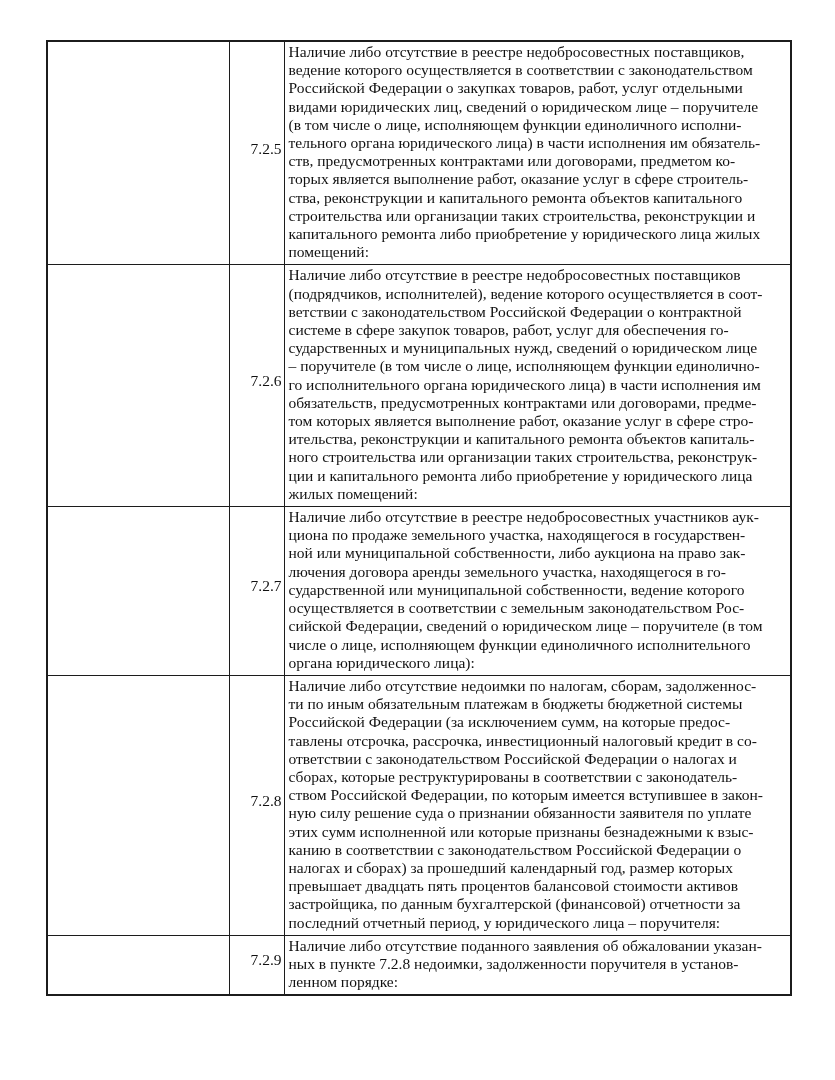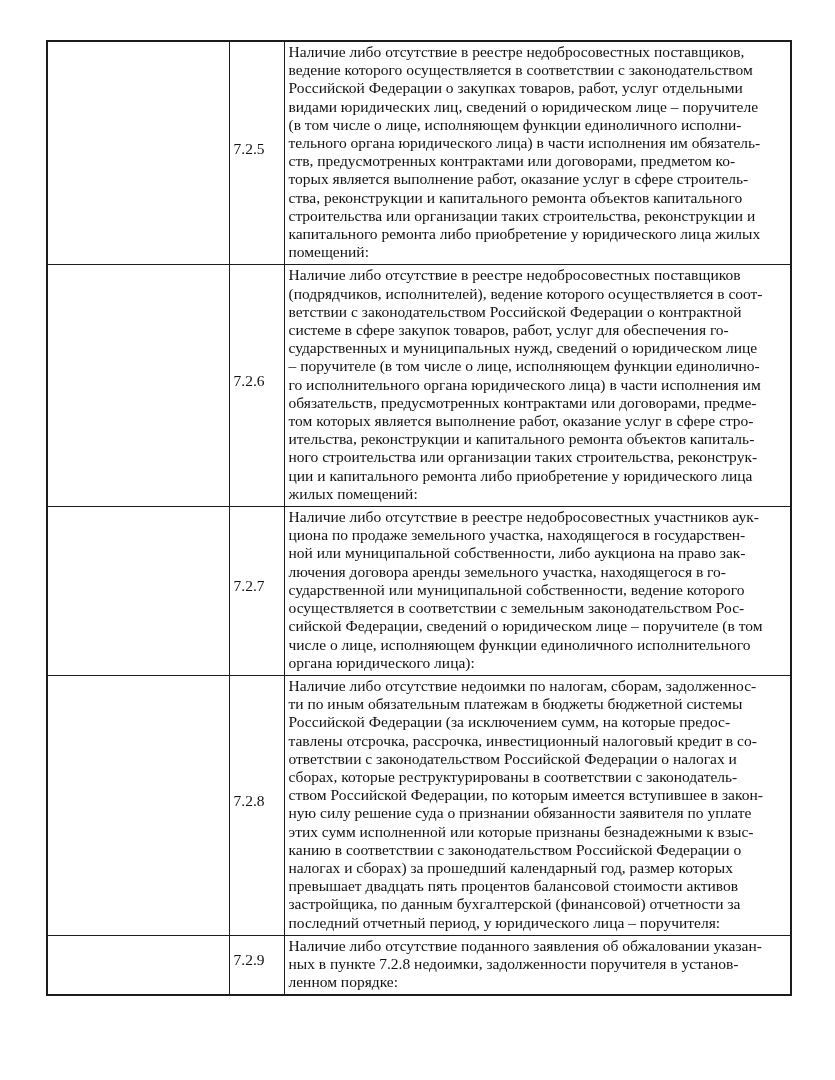--- a/index.html
+++ b/index.html
@@ -30,21 +30,21 @@
     border: 1px solid #1c1c1c;
     font-size: 15.5px;
     line-height: 18.2px;
     color: #111111;
     margin-left: 44px;
   }
   td.col-empty { width: 182px; }
   td.col-num {
     width: 55px;
     vertical-align: middle;
-    text-align: left;
+    text-align: right;
     padding: 1px 2px 10px 4px;
   }
   td.col-text {
     width: 507px;
     vertical-align: top;
     text-align: left;
     padding: 1px 3px 3px 4px;
     white-space: pre-line;
     overflow: hidden;
   }

